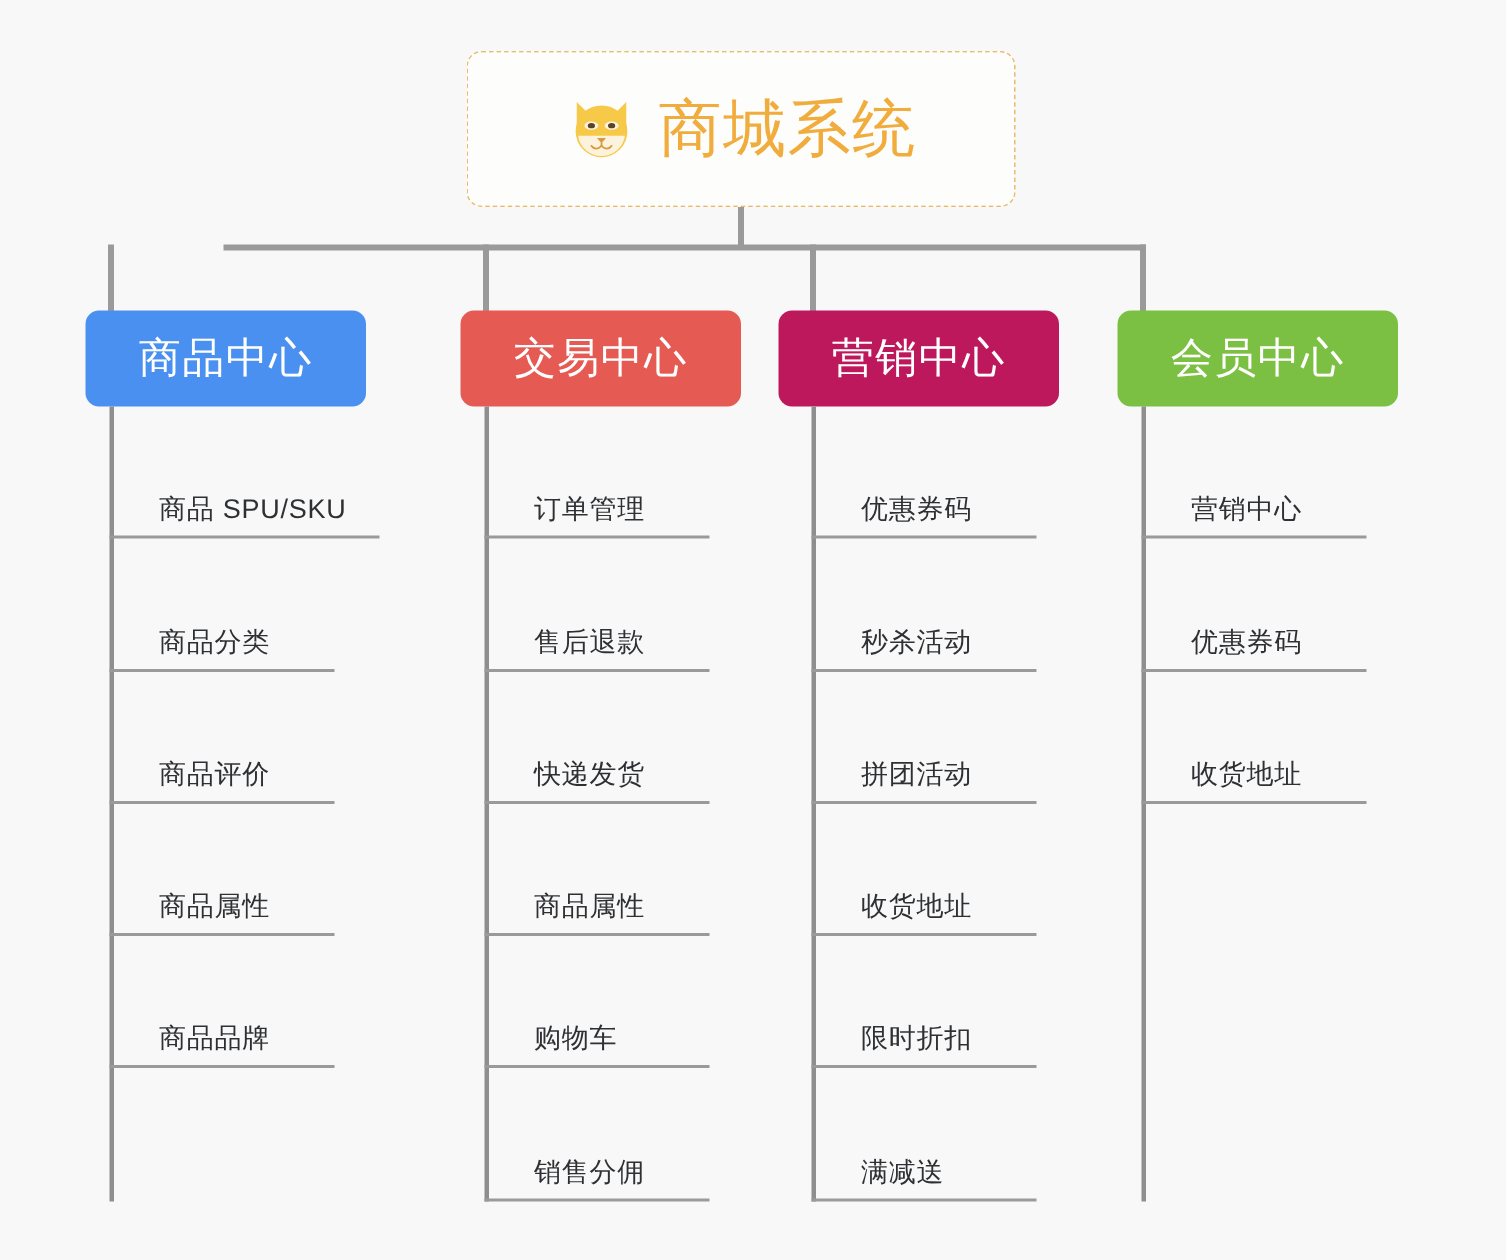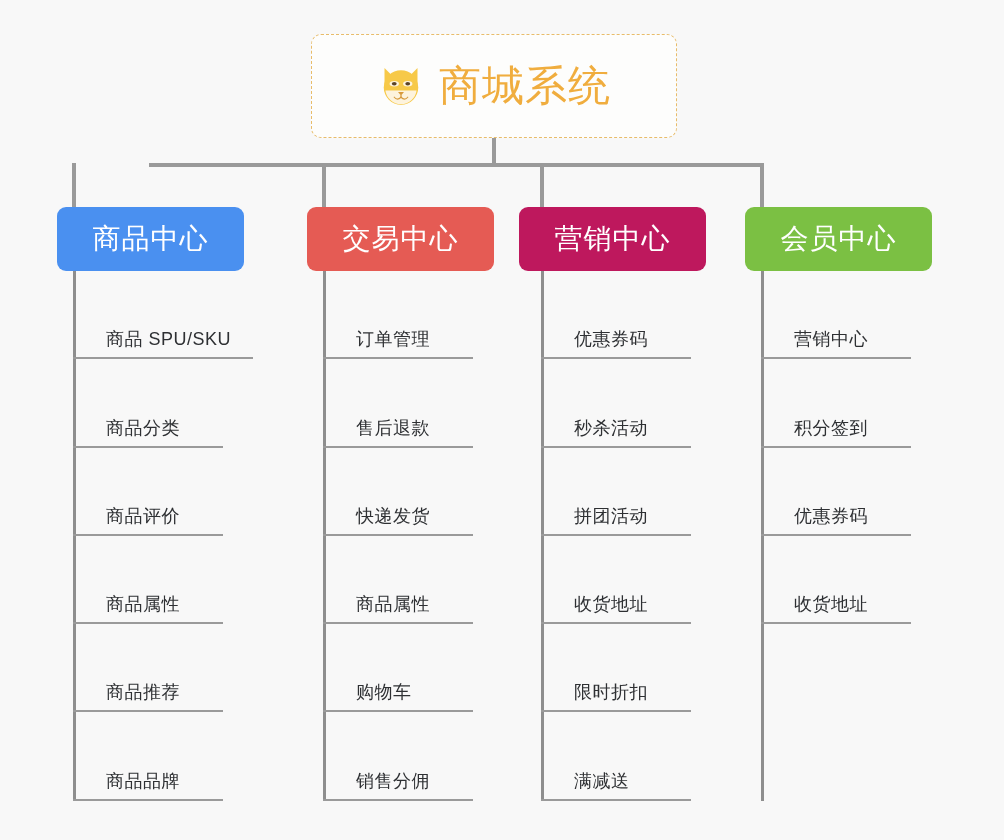--- a/index.html
+++ b/index.html
@@ -167,23 +167,20 @@
         <div class="leaf-item">
           <span class="leaf-label">商品分类</span>
         </div>
         <div class="leaf-item">
           <span class="leaf-label">商品评价</span>
         </div>
         <div class="leaf-item">
           <span class="leaf-label">商品属性</span>
         </div>
         <div class="leaf-item">
-          <span class="leaf-label">商品推荐</span>
-        </div>
-        <div class="leaf-item">
           <span class="leaf-label">商品品牌</span>
         </div>
       </div>
       <div class="conn conn-drop" style="left: 322px;"></div>
       <div class="branch" style="left: 307px; background: rgb(229, 91, 84);">
         <span class="branch-label">交易中心</span>
       </div>
       <div class="leaf-col" style="left: 323px;">
         <div class="leaf-spine"></div>
         <div class="leaf-item">
@@ -233,23 +230,20 @@
       <div class="conn conn-drop" style="left: 760px;"></div>
       <div class="branch" style="left: 745px; background: rgb(123, 192, 67);">
         <span class="branch-label">会员中心</span>
       </div>
       <div class="leaf-col" style="left: 761px;">
         <div class="leaf-spine"></div>
         <div class="leaf-item">
           <span class="leaf-label">营销中心</span>
         </div>
         <div class="leaf-item">
-          <span class="leaf-label">积分签到</span>
-        </div>
-        <div class="leaf-item">
           <span class="leaf-label">优惠券码</span>
         </div>
         <div class="leaf-item">
           <span class="leaf-label">收货地址</span>
         </div>
       </div>
     </div>
 
 </div>
 

